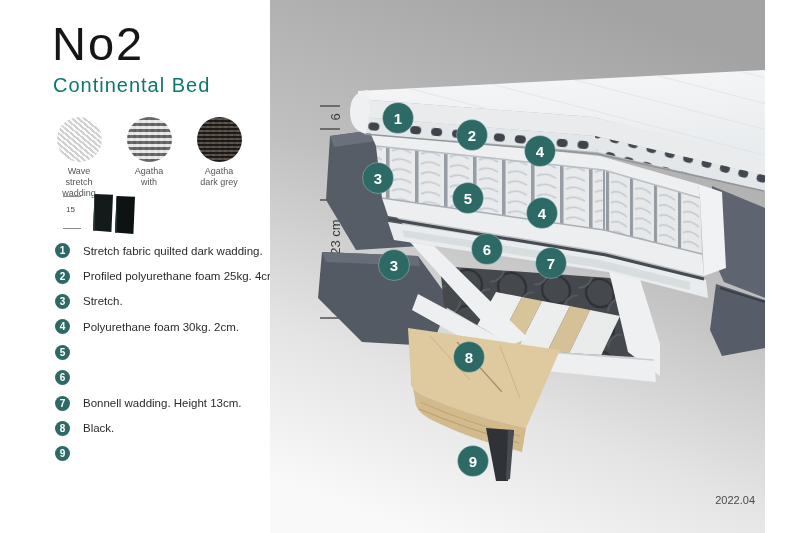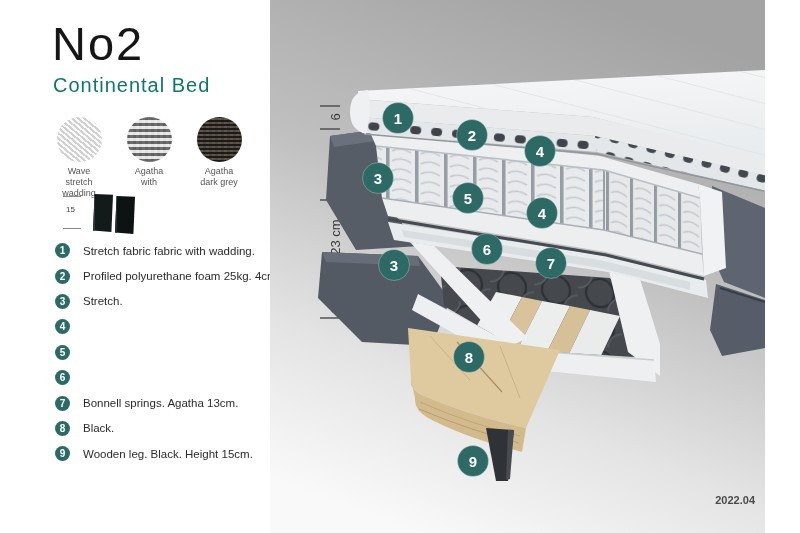--- a/index.html
+++ b/index.html
@@ -34,21 +34,21 @@
   .leg-thumb .leg2{left:54px;top:4px;background:#0d1313;box-shadow:inset 2px 0 0 #243030;}
   
   .legend{position:absolute;left:55px;top:238px;}
   .legend .item{display:flex;align-items:center;height:25.4px;}
   .legend .num{flex:0 0 15px;width:15px;height:15px;border-radius:50%;
       color:#fff;font-size:10px;font-weight:bold;display:flex;align-items:center;
       justify-content:center;margin-right:13px;}
   .legend .txt{font-size:11.5px;color:#2b2b2b;white-space:nowrap;}
   
   .diagram-panel{position:absolute;left:270px;top:0;width:495px;height:533px;}
-  .footer-date{position:absolute;right:45px;top:494px;font-size:11px;color:#4a4a4a;font-weight:bold;}
+  .footer-date{position:absolute;right:45px;top:494px;font-size:11px;color:#4a4a4a;}
   .marker-circle{stroke:rgba(255,255,255,.28);stroke-width:1;}
   .marker-num{fill:#ffffff;font-size:15px;font-weight:bold;text-anchor:middle;
       font-family:"Liberation Sans",sans-serif;}
   .ruler-label{font-size:13px;fill:#3a3a3a;font-family:"Liberation Sans",sans-serif;}
 </style>
 </head>
 <body>
 
 <div class="left-panel">
   <div class="title">No2</div>
@@ -76,50 +76,50 @@
     <div class="tick t"></div>
     <div class="size">15</div>
     <div class="tick b"></div>
     <div class="leg1"></div>
     <div class="leg2"></div>
   </div>
 
   <div class="legend">
     <div class="item">
         <span class="num" style="background:#2d6a66">1</span>
-        <span class="txt">Stretch fabric fabric with wadding.</span>
+        <span class="txt">Stretch fabric quilted dark wadding.</span>
       </div>
     <div class="item">
         <span class="num" style="background:#2d6a66">2</span>
         <span class="txt">Profiled polyurethane foam 25kg. 4cm.</span>
       </div>
     <div class="item">
         <span class="num" style="background:#2d6a66">3</span>
         <span class="txt">Stretch.</span>
       </div>
     <div class="item">
         <span class="num" style="background:#2d6a66">4</span>
+        <span class="txt">Polyurethane foam 30kg. 2cm.</span>
       </div>
     <div class="item">
         <span class="num" style="background:#2d6a66">5</span>
       </div>
     <div class="item">
         <span class="num" style="background:#2d6a66">6</span>
       </div>
     <div class="item">
         <span class="num" style="background:#2d6a66">7</span>
-        <span class="txt">Bonnell springs. Agatha 13cm.</span>
+        <span class="txt">Bonnell wadding. Height 13cm.</span>
       </div>
     <div class="item">
         <span class="num" style="background:#2d6a66">8</span>
         <span class="txt">Black.</span>
       </div>
     <div class="item">
         <span class="num" style="background:#2d6a66">9</span>
-        <span class="txt">Wooden leg. Black. Height 15cm.</span>
       </div>
   </div>
 </div>
 
 <div class="diagram-panel">
 <svg width="495" height="533" viewBox="0 0 495 533">
   <defs>
     <linearGradient id="bgGrad" x1="0.65" y1="0" x2="0.3" y2="1">
       <stop offset="0" stop-color="#a3a3a3"></stop>
           <stop offset="0.42" stop-color="#c0c0c0"></stop>

